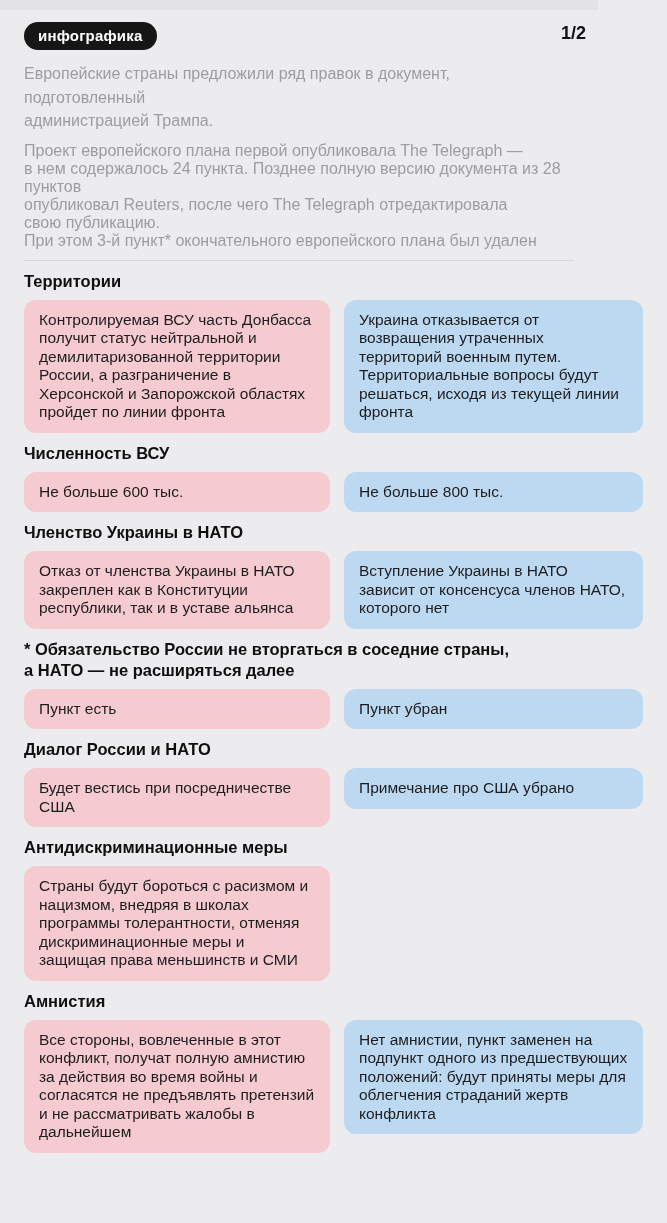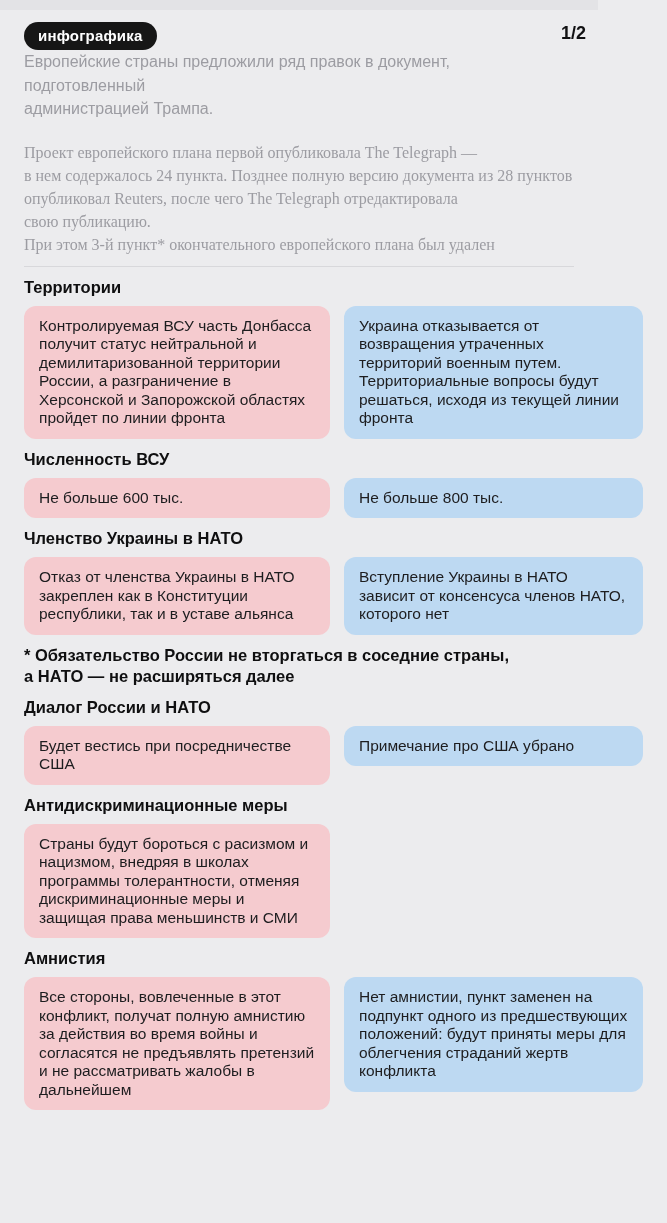--- a/index.html
+++ b/index.html
@@ -35,22 +35,22 @@
   }
   h1.title .accent-us { color: #ef3a2f; }
   h1.title .accent-eu { color: #2787e9; }
   .title-line2 { display: block; }
 
   .lead {
     color: #9c9ca2;
     font-size: 16px;
     white-space: pre-line;
   }
-  .lead-1 { line-height: 23.5px; }
-  .lead-2 { margin-top: 20px;  line-height: 23px; font-family: Liberation Serif, serif; }
+  .lead-1 { margin-top: 12px; line-height: 23.5px; }
+  .lead-2 { margin-top: 9px;  line-height: 18px; }
 
   .divider { margin-top: 10px; height: 1px; background: #d8d8db; }
 
   section.sec h2 {
     margin: 10px 0 0 0;
     font-size: 16.5px; line-height: 21px;
     font-weight: 700; color: #0f0f10;
     white-space: pre-line;
   }
   section.sec .row {
@@ -125,20 +125,28 @@
           </div>
         <div class="box eu-box">
             <p>Вступление Украины в НАТО зависит от консенсуса членов НАТО, которого нет</p>
           </div>
       </div>
     </section>
 
     <section class="sec">
       <h2>* Обязательство России не вторгаться в соседние страны,
 а НАТО — не расширяться далее</h2>
+      <div class="row">
+        <div class="box us-box">
+            <p>Пункт есть</p>
+          </div>
+        <div class="box eu-box">
+            <p>Пункт убран</p>
+          </div>
+      </div>
     </section>
 
     <section class="sec">
       <h2>Диалог России и НАТО</h2>
       <div class="row">
         <div class="box us-box">
             <p>Будет вестись при посредничестве США</p>
           </div>
         <div class="box eu-box">
             <p>Примечание про США убрано</p>

